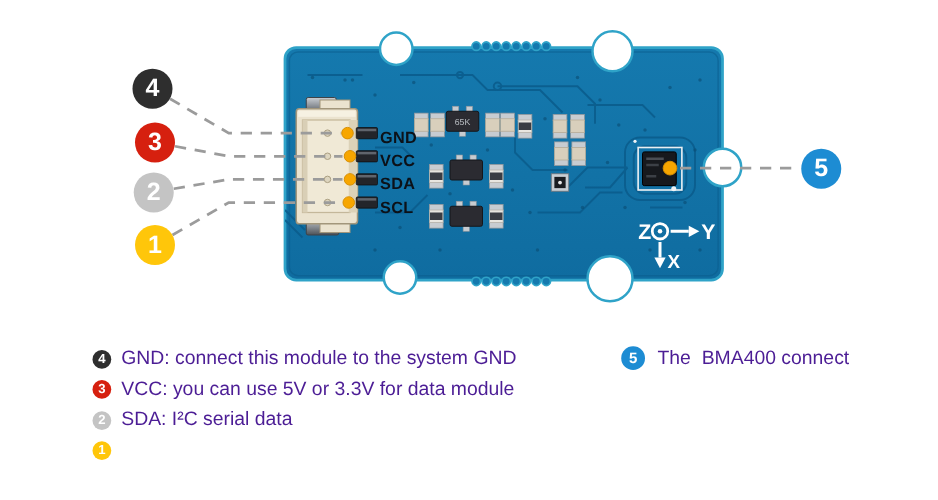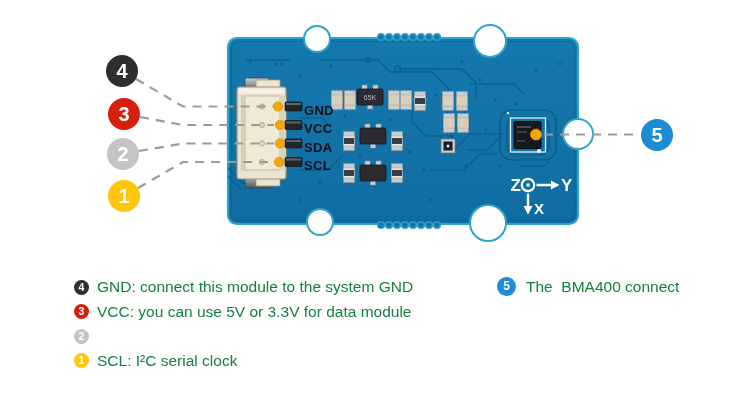--- a/index.html
+++ b/index.html
@@ -6,21 +6,21 @@
   body{width:750px;height:400px;position:relative;overflow:hidden;
        font-family:"Liberation Sans",sans-serif;}
   .stage{position:absolute;left:0;top:0;width:750px;height:400px;}
   svg text{font-family:"Liberation Sans",sans-serif;}
 
   .legend-left{position:absolute;left:74px;top:277px;}
   .lrow{display:flex;align-items:center;height:20px;margin-bottom:4.5px;}
   .badge{width:15px;height:15px;border-radius:50%;flex:0 0 15px;
          color:#fff;font-size:10.5px;font-weight:bold;line-height:15px;
          text-align:center;margin-right:8px;background:#888;}
-  .ltext{font-size:15.5px;color:#15803d;white-space:pre;}
+  .ltext{font-size:15.5px;color:#4c1d95;white-space:pre;}
 
   .legend-right{position:absolute;left:497px;top:277px;display:flex;align-items:center;}
   .badge-big{width:19px;height:19px;border-radius:50%;flex:0 0 19px;
              color:#fff;font-size:12px;font-weight:bold;line-height:19px;
              text-align:center;margin-right:10px;background:#1d8cd3;}
 </style>
 </head>
 <body>
 
 <div class="stage">
@@ -276,24 +276,24 @@
   <div class="lrow">
     <span class="badge" style="background-color: rgb(46, 46, 46);">4</span>
     <span class="ltext">GND: connect this module to the system GND</span>
   </div>
   <div class="lrow">
     <span class="badge" style="background-color: rgb(214, 32, 15);">3</span>
     <span class="ltext">VCC: you can use 5V or 3.3V for data module</span>
   </div>
   <div class="lrow">
     <span class="badge" style="background-color: rgb(196, 196, 196);">2</span>
+    <span class="ltext">SDA: I²C serial data</span>
   </div>
   <div class="lrow">
     <span class="badge" style="background-color: rgb(255, 198, 10);">1</span>
-    <span class="ltext">SCL: I²C serial clock</span>
   </div>
 </div>
 
 <div class="legend-right">
   <span class="badge-big" style="background-color: rgb(29, 140, 211);">5</span>
   <span class="ltext">The  BMA400 connect</span>
 </div>
 </div>
 
 </body></html>

